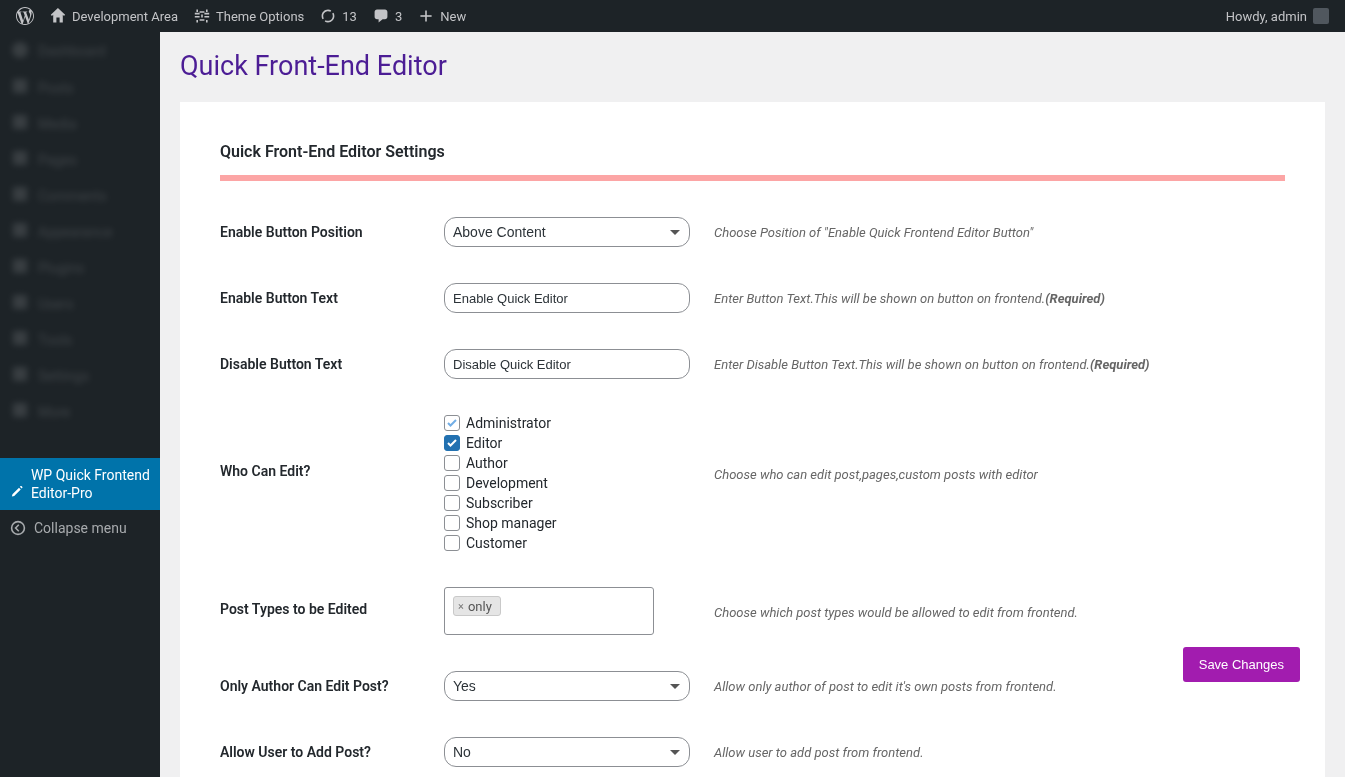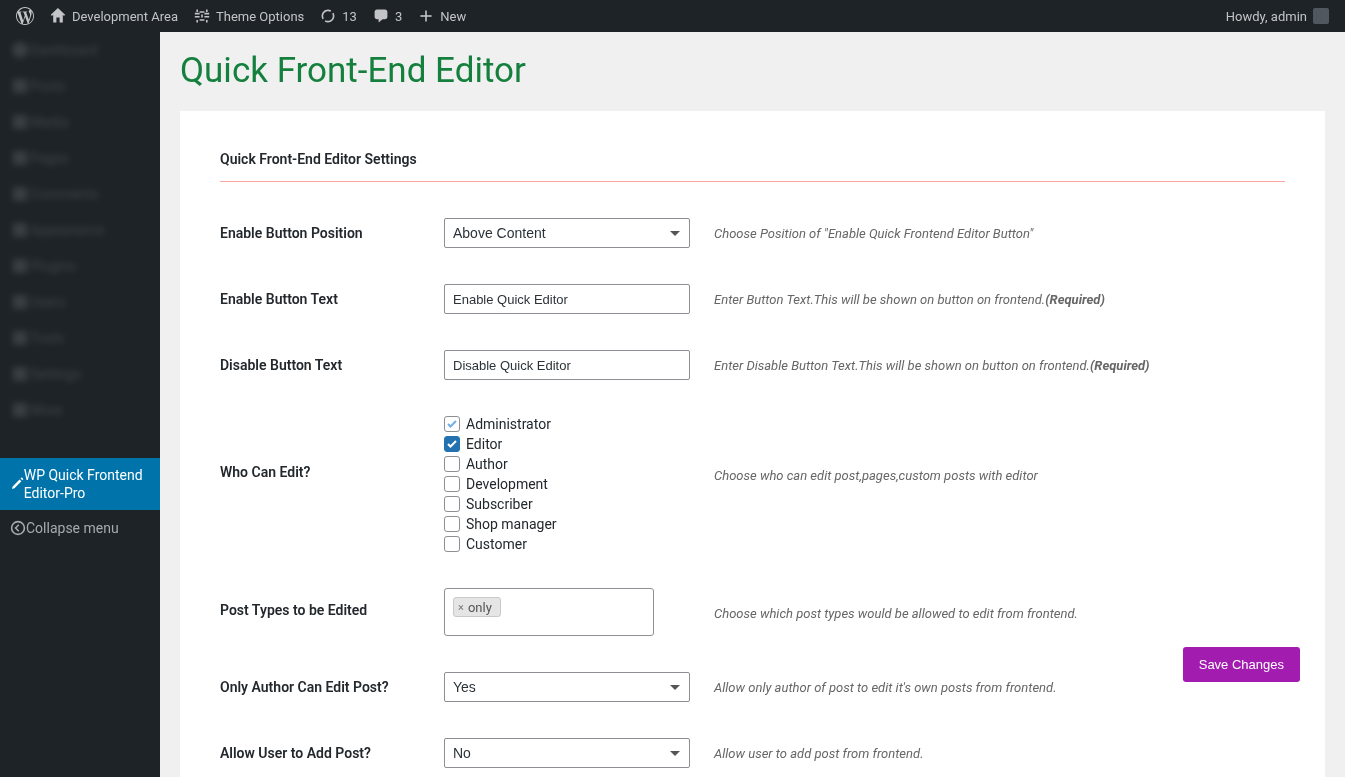--- a/index.html
+++ b/index.html
@@ -41,23 +41,24 @@
       width: 160px;
       background: #1d2327;
       color: #f0f0f1;
       font-size: 14px;
       display: flex;
       flex-direction: column;
     }
     .sidebar-top { flex: 1; }
     .sidebar-item {
       display: flex;
-      align-items: center;
+      align-items: flex-end;
       padding: 8px 10px;
       color: #c3c4c7;
+      gap: 8px;
       cursor: pointer;
     }
     .sidebar-item.hidden {
       filter: blur(3px);
       opacity: 0.2;
       pointer-events: none;
     }
     .sidebar-item.active {
       background: #0073aa;
       color: #fff;
@@ -75,37 +76,37 @@
     .sidebar-item.collapse {
       color: #a7aaad;
       padding: 10px;
     }
     .sidebar-label { line-height: 1.3; }
     .content {
       flex: 1;
       padding: 10px 20px 40px 20px;
     }
     .page-title {
-      font-size: 35px;
+      font-size: 27px;
       font-weight: 400;
-      color: #15803d;
+      color: #4c1d95;
       margin: 0 0 20px 0;
       padding-top: 8px;
     }
     .settings-card {
       background: #fff;
       padding: 40px 40px 40px 40px;
       margin-top: 20px;
     }
     .settings-heading {
-      font-size: 14px;
+      font-size: 16px;
       font-weight: 600;
       color: #23282d;
       padding-bottom: 14px;
-      border-bottom: 1px solid #fca5a5;
+      border-bottom: 6px solid #fca5a5;
       margin-bottom: 36px;
     }
     .form-row {
       display: flex;
       align-items: flex-start;
       margin-bottom: 36px;
     }
     .form-row.align-center { align-items: center; }
     .form-label {
       width: 224px;
@@ -124,21 +125,21 @@
       font-style: italic;
       font-size: 13px;
       padding-top: 6px;
     }
     .form-row.align-center .form-desc { padding-top: 0; }
     .form-desc .bold { font-weight: 700; font-style: italic; }
     select, .text-input {
       width: 246px;
       height: 30px;
       border: 1px solid #8c8f94;
-      border-radius: 2px;
+      border-radius: 12px;
       background: #fff;
       padding: 0 8px;
       font-size: 14px;
       appearance: none;
       color: #2c3338;
     }
     .select-wrapper {
       position: relative;
       display: inline-block;
     }

